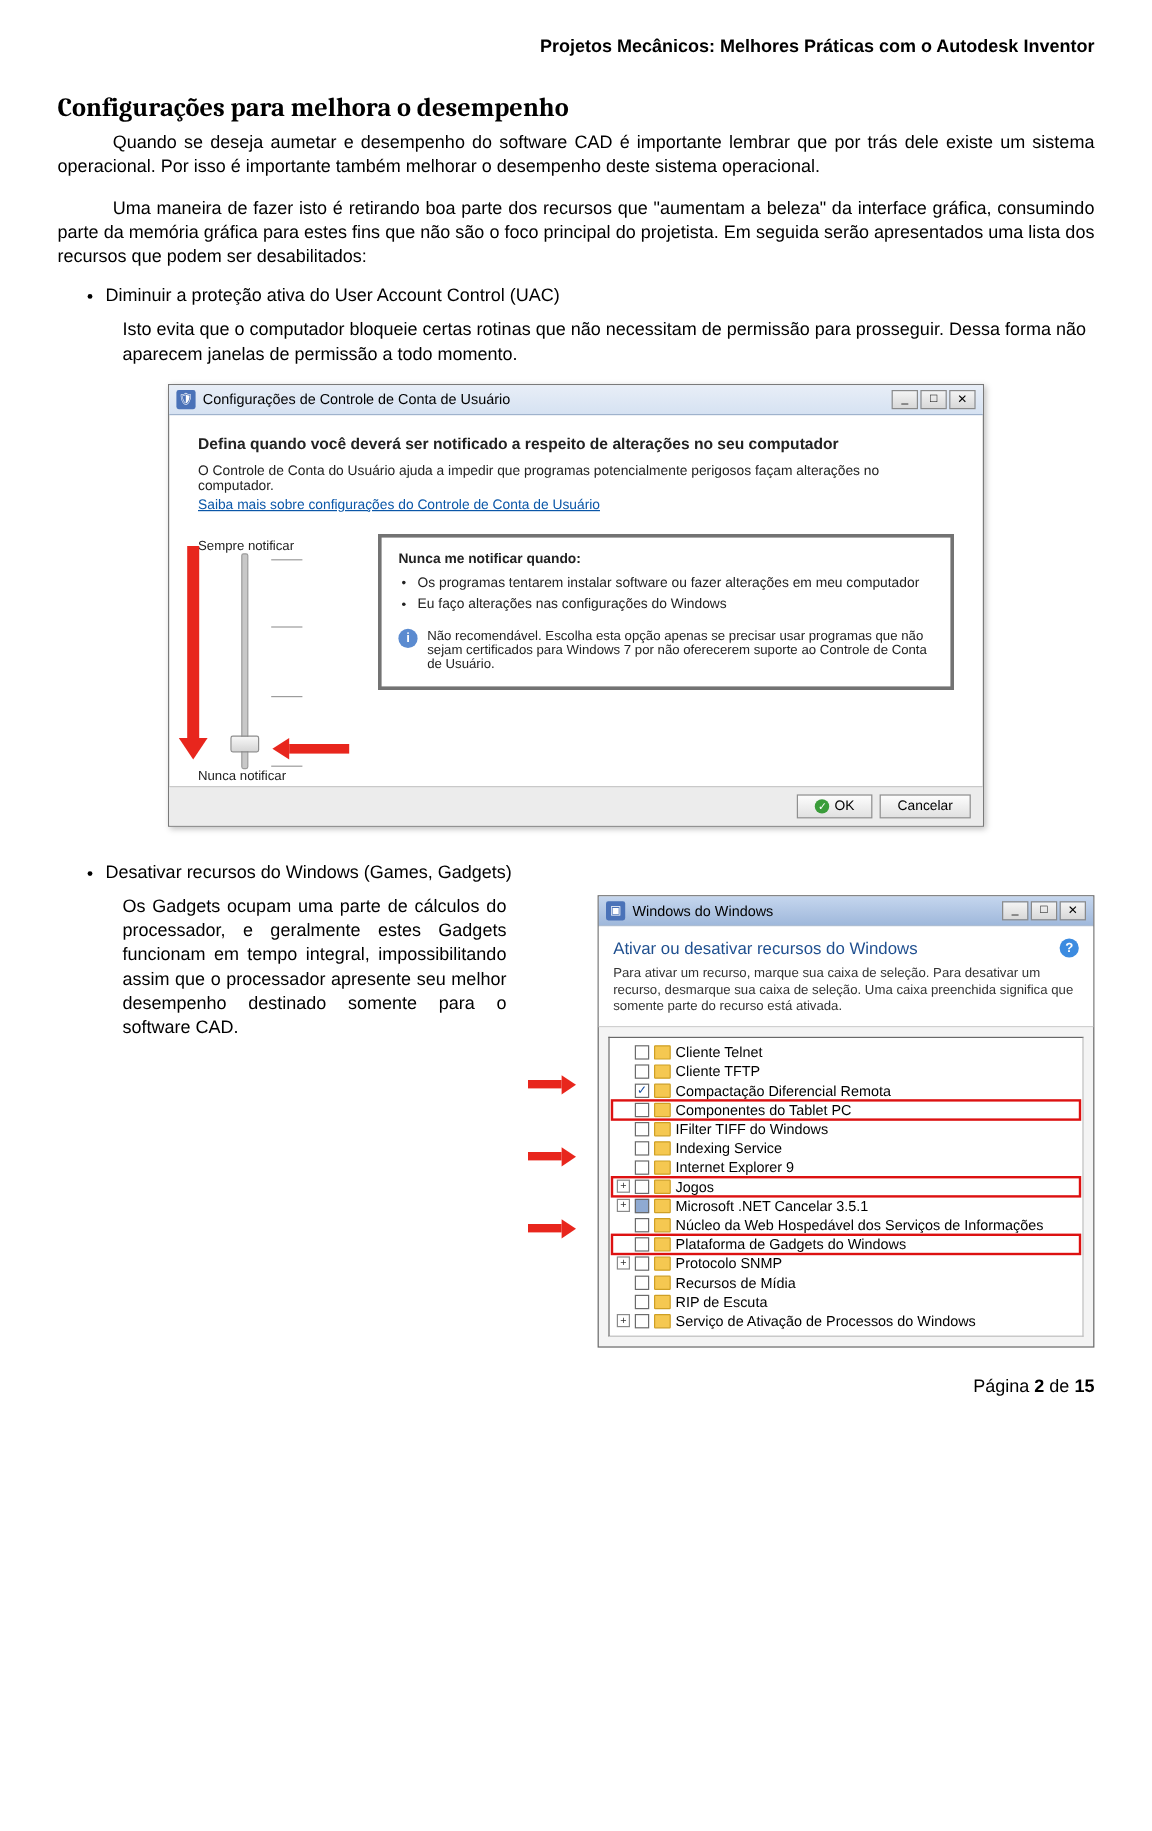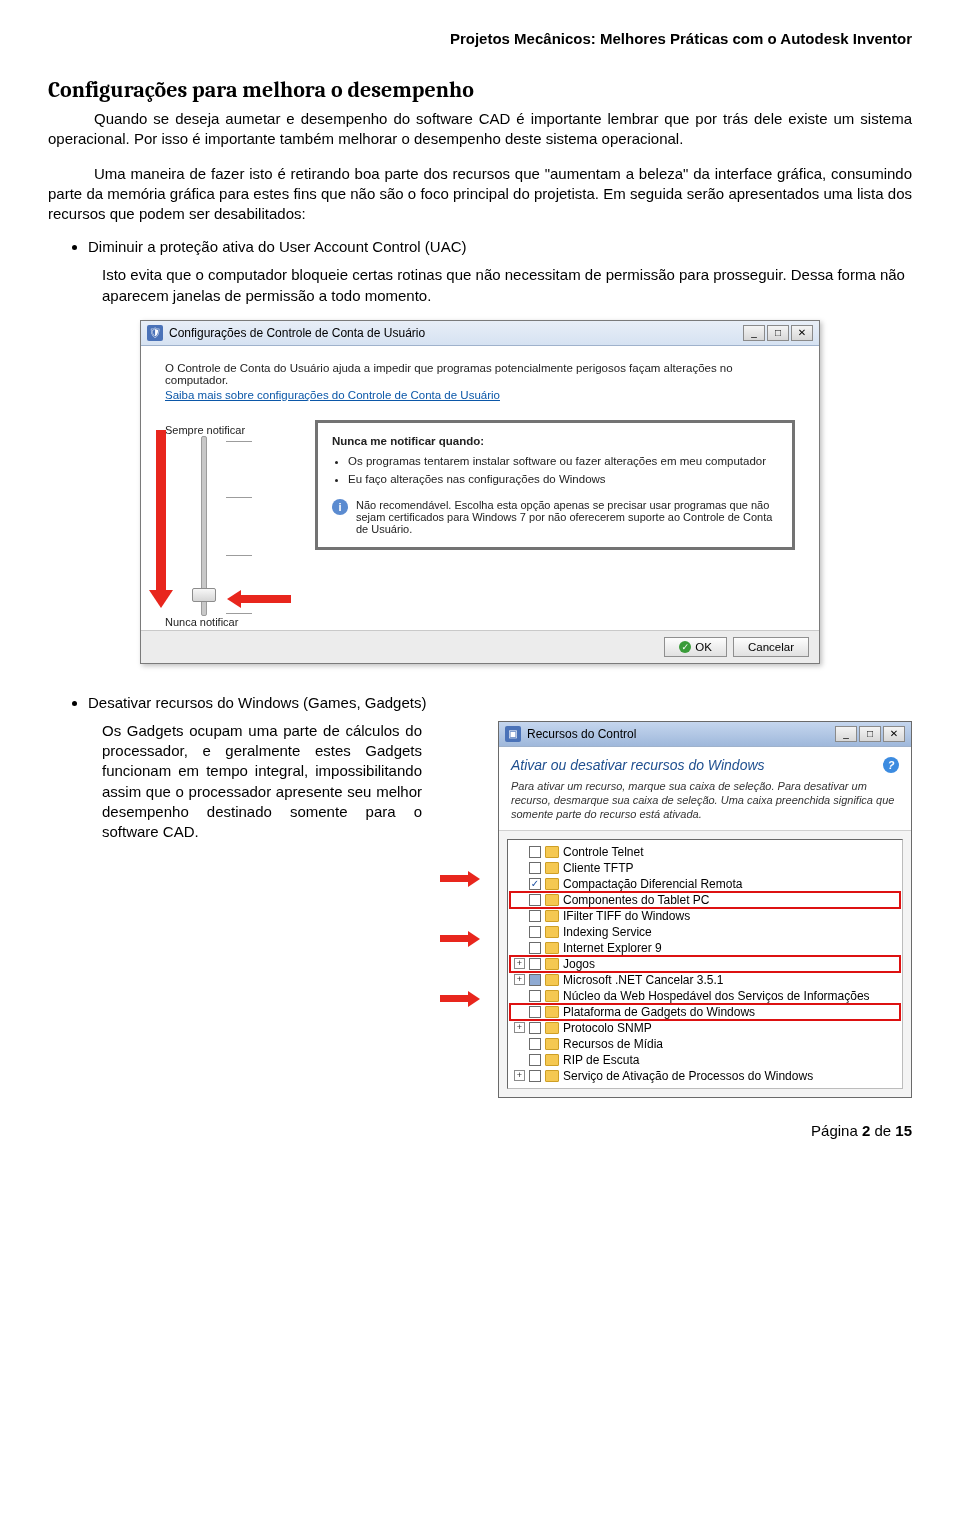--- a/index.html
+++ b/index.html
@@ -84,21 +84,21 @@
   
   .bottom-flex{display:flex;gap:18px;align-items:flex-start;margin-left:54px;}
   .bottom-text{flex:0 0 320px;font-size:15px;line-height:1.35;text-align:justify;}
   .arrow-stack{display:flex;flex-direction:column;gap:44px;padding-top:150px;align-items:flex-end;}
   .r-arrow{display:flex;align-items:center;}
   .r-arrow .shaft{width:28px;height:7px;background:#e8261d;}
   .r-arrow .head{width:0;height:0;border-top:8px solid transparent;border-bottom:8px solid transparent;border-left:12px solid #e8261d;}
 
   .features-window{flex:1;border:1px solid #6a6a6a;background:#f4f4f4;font-size:12px;}
   .features-window .titlebar{background:linear-gradient(#c5d6ee,#9fb8db);}
-  .features-head{background:#fff;padding:10px 12px 8px 12px;border-bottom:1px solid #d0d0d0;font-style:italic;}
+  .features-head{background:#fff;padding:10px 12px 8px 12px;border-bottom:1px solid #d0d0d0;}
   .features-head .fh-title{color:#1f4f8f;font-size:14px;font-weight:normal;margin-bottom:6px;display:flex;justify-content:space-between;align-items:center;}
   .help-ico{width:16px;height:16px;border-radius:50%;background:#3c8be0;color:#fff;font-size:11px;display:flex;align-items:center;justify-content:center;font-weight:bold;}
   .features-head .fh-desc{font-size:11px;color:#333;line-height:1.3;}
   .feature-list{background:#fff;margin:8px;border:1px inset #bcbcbc;padding:4px 2px;max-height:320px;overflow:hidden;}
   .frow{display:flex;align-items:center;gap:4px;padding:1px 4px;font-size:12px;white-space:nowrap;}
   .exp{width:11px;height:11px;border:1px solid #8a8a8a;font-size:9px;line-height:9px;text-align:center;background:#fff;color:#333;}
   .exp.blank{border:none;background:transparent;}
   .chk{width:12px;height:12px;border:1px solid #6b6b6b;background:#fff;display:flex;align-items:center;justify-content:center;font-size:10px;color:#1b4fa0;}
   .chk.checked::after{content:"✓";}
   .chk.filled{background:#8faad2;}
@@ -129,20 +129,21 @@
       <div class="tb-icon">🛡</div>
       <span>Configurações de Controle de Conta de Usuário</span>
       <div class="spacer"></div>
       <div class="win-ctrls">
         <div class="win-btn">_</div>
         <div class="win-btn">□</div>
         <div class="win-btn">✕</div>
       </div>
     </div>
     <div class="uac-body">
+      <div class="uac-h1">Defina quando você deverá ser notificado a respeito de alterações no seu computador</div>
       <div class="uac-desc">O Controle de Conta do Usuário ajuda a impedir que programas potencialmente perigosos façam alterações no computador.</div>
       <a href="#" class="uac-link">Saiba mais sobre configurações do Controle de Conta de Usuário</a>
 
       <div class="slider-row">
         <div class="slider-col">
           <div class="slider-top-label">Sempre notificar</div>
           <div class="arrow-down">
             <div class="shaft"></div>
               <div class="head"></div>
           </div>
@@ -203,41 +204,41 @@
         </div>
       <div class="r-arrow">
           <div class="shaft"></div>
           <div class="head"></div>
         </div>
     </div>
 
     <div class="features-window">
       <div class="titlebar">
         <div class="tb-icon">▣</div>
-        <span>Recursos do Control</span>
+        <span>Windows do Windows</span>
         <div class="spacer"></div>
         <div class="win-ctrls">
           <div class="win-btn">_</div>
           <div class="win-btn">□</div>
           <div class="win-btn">✕</div>
         </div>
       </div>
       <div class="features-head">
         <div class="fh-title">
           <span>Ativar ou desativar recursos do Windows</span>
           <span class="help-ico">?</span>
         </div>
         <div class="fh-desc">Para ativar um recurso, marque sua caixa de seleção. Para desativar um recurso, desmarque sua caixa de seleção. Uma caixa preenchida significa que somente parte do recurso está ativada.</div>
       </div>
       <div class="feature-list" id="feature-list">
           <div class="frow">
             <div class="exp blank"></div>
             <div class="chk "></div>
             <div class="fico"></div>
-            <span>Controle Telnet</span>
+            <span>Cliente Telnet</span>
           </div>
           <div class="frow">
             <div class="exp blank"></div>
             <div class="chk "></div>
             <div class="fico"></div>
             <span>Cliente TFTP</span>
           </div>
           <div class="frow">
             <div class="exp blank"></div>
             <div class="chk checked"></div>

